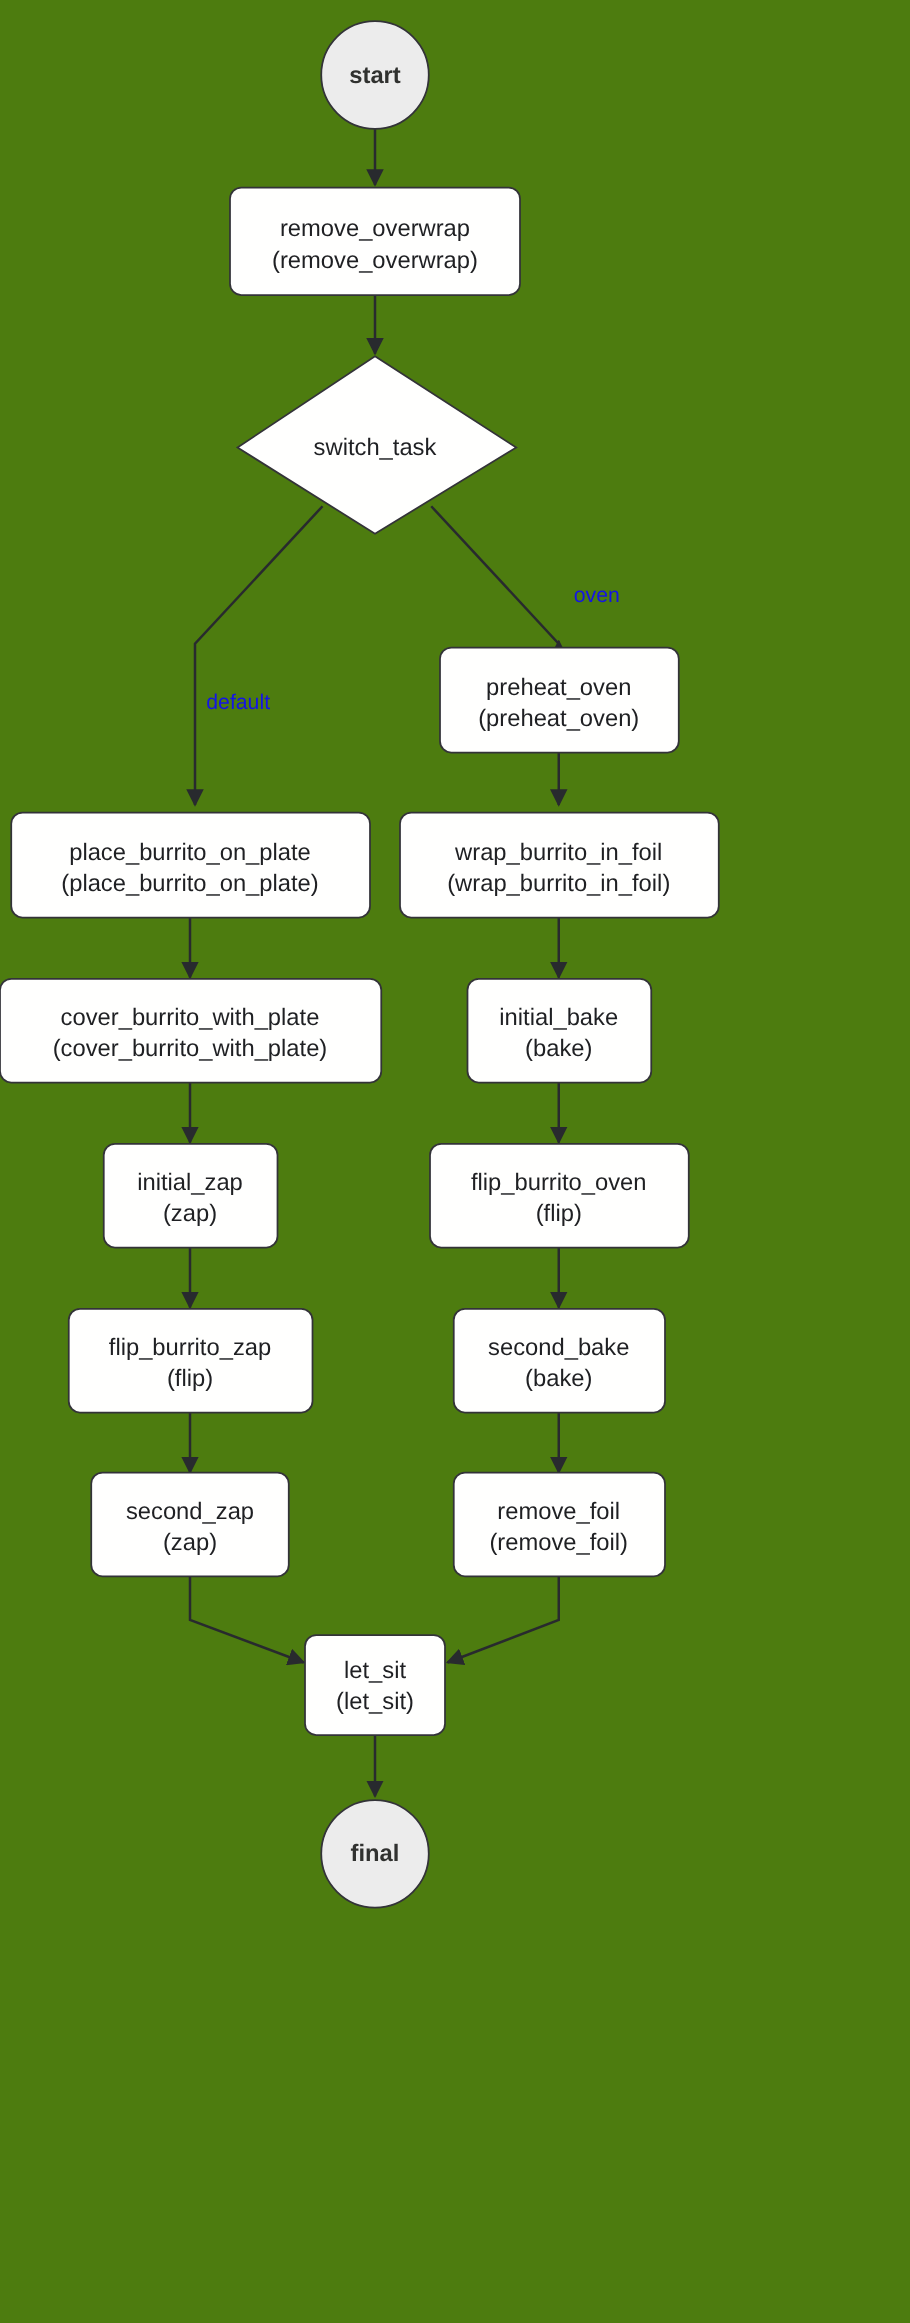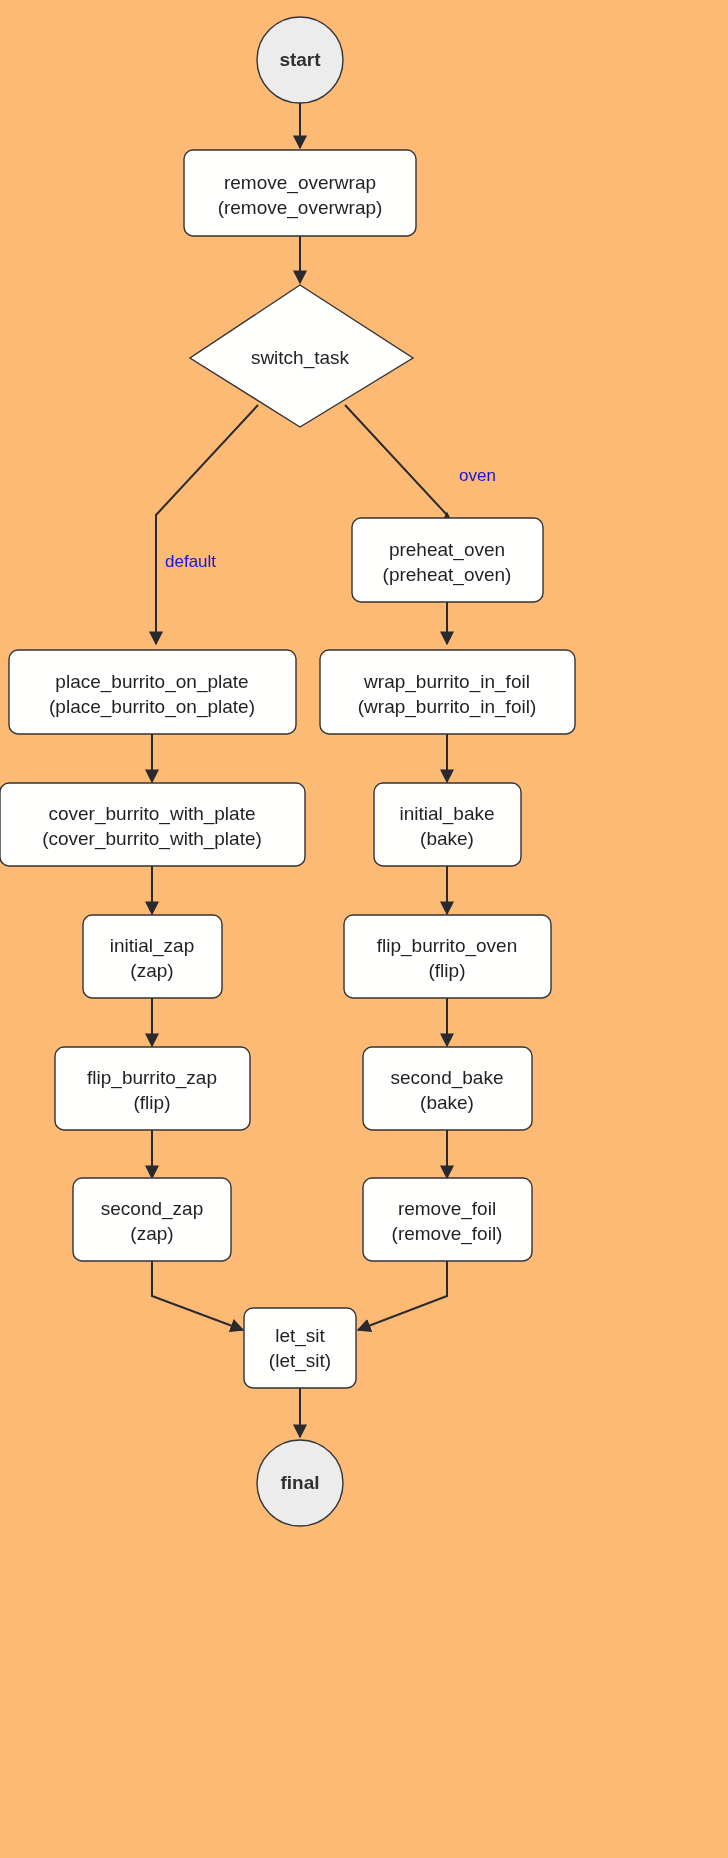--- a/index.html
+++ b/index.html
@@ -10,21 +10,21 @@
   body {
     width: 728px;
     height: 1858px;
     font-family: "Liberation Sans", sans-serif;
     overflow: hidden;
   }
   #flow-root {
     position: relative;
     width: 728px;
     height: 1858px;
-    background: #fdba74;
+    background: #4d7c0f;
   }
   svg.flow-canvas {
     position: absolute;
     top: 0;
     left: 0;
     width: 728px;
     height: 1858px;
     display: block;
   }
   .node-box {

